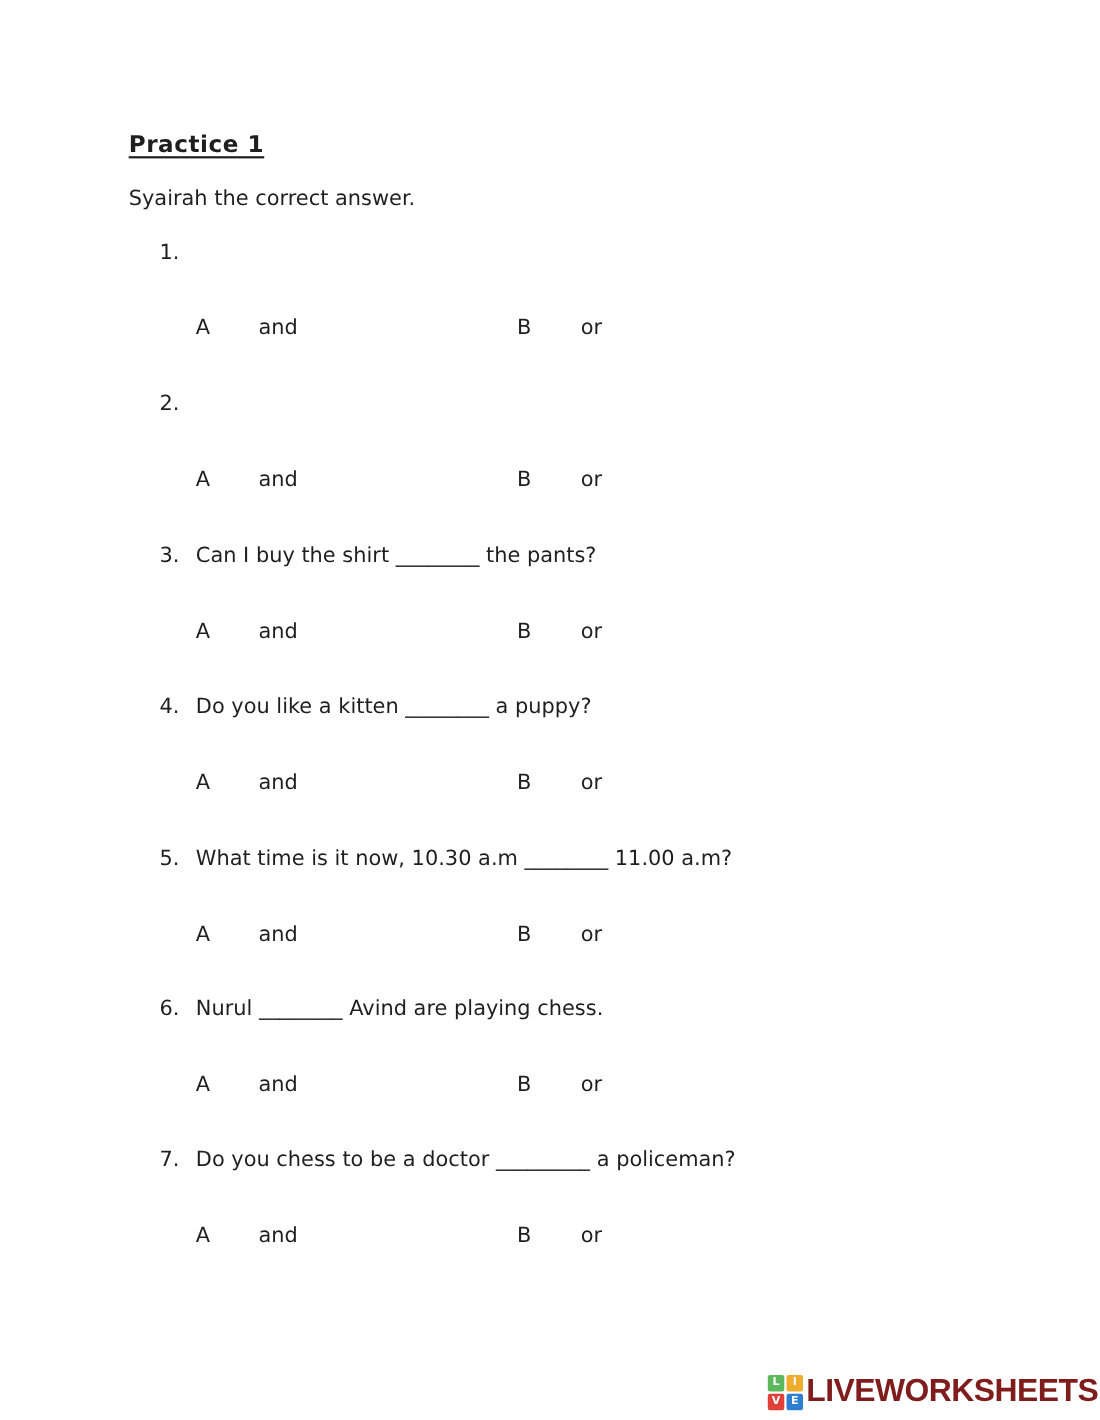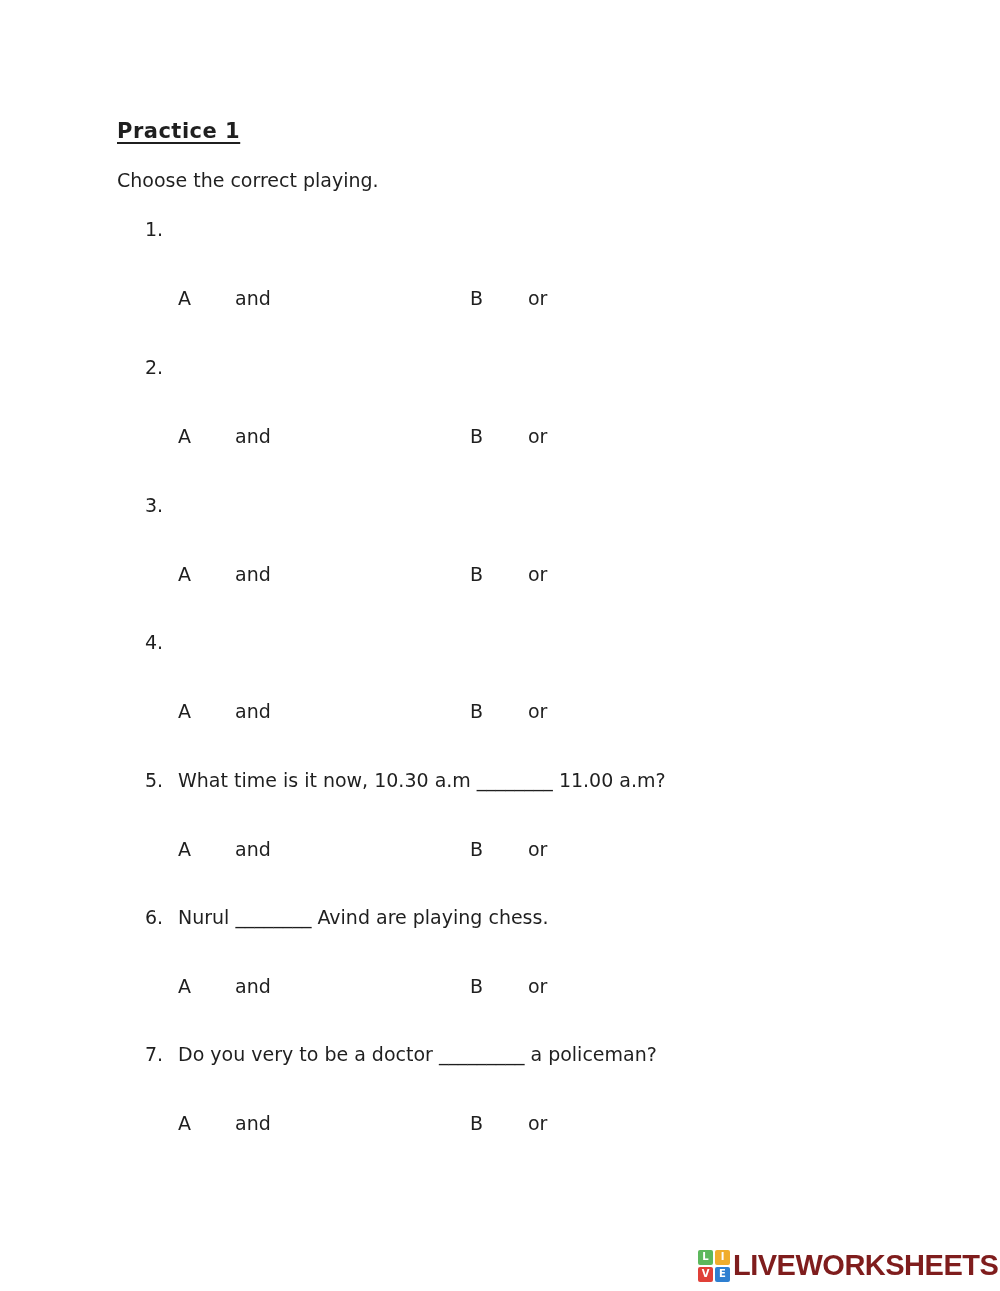--- a/index.html
+++ b/index.html
@@ -116,21 +116,21 @@
     letter-spacing: -0.5px;
     font-family: "Liberation Sans", sans-serif;
   }
 </style>
 </head>
 <body>
 
 <div class="page">
 
   <div class="title">Practice 1</div>
-  <div class="instruction">Choose the correct playing.</div>
+  <div class="instruction">Syairah the correct answer.</div>
 
   <div class="q q0">
     <div class="q-line">
       <span class="q-num">1.</span>
     </div>
     <div class="opt-row">
       <span class="opt option-a">
         <span class="opt-letter">A</span>
         <span class="opt-text">and</span>
       </span>
@@ -153,36 +153,38 @@
       <span class="opt option-b">
         <span class="opt-letter">B</span>
         <span class="opt-text">or</span>
       </span>
     </div>
   </div>
 
   <div class="q q2">
     <div class="q-line">
       <span class="q-num">3.</span>
+      <span class="q-text">Can I buy the shirt ________ the pants?</span>
     </div>
     <div class="opt-row">
       <span class="opt option-a">
         <span class="opt-letter">A</span>
         <span class="opt-text">and</span>
       </span>
       <span class="opt option-b">
         <span class="opt-letter">B</span>
         <span class="opt-text">or</span>
       </span>
     </div>
   </div>
 
   <div class="q q3">
     <div class="q-line">
       <span class="q-num">4.</span>
+      <span class="q-text">Do you like a kitten ________ a puppy?</span>
     </div>
     <div class="opt-row">
       <span class="opt option-a">
         <span class="opt-letter">A</span>
         <span class="opt-text">and</span>
       </span>
       <span class="opt option-b">
         <span class="opt-letter">B</span>
         <span class="opt-text">or</span>
       </span>
@@ -219,21 +221,21 @@
       <span class="opt option-b">
         <span class="opt-letter">B</span>
         <span class="opt-text">or</span>
       </span>
     </div>
   </div>
 
   <div class="q q6">
     <div class="q-line">
       <span class="q-num">7.</span>
-      <span class="q-text">Do you very to be a doctor _________ a policeman?</span>
+      <span class="q-text">Do you chess to be a doctor _________ a policeman?</span>
     </div>
     <div class="opt-row">
       <span class="opt option-a">
         <span class="opt-letter">A</span>
         <span class="opt-text">and</span>
       </span>
       <span class="opt option-b">
         <span class="opt-letter">B</span>
         <span class="opt-text">or</span>
       </span>

